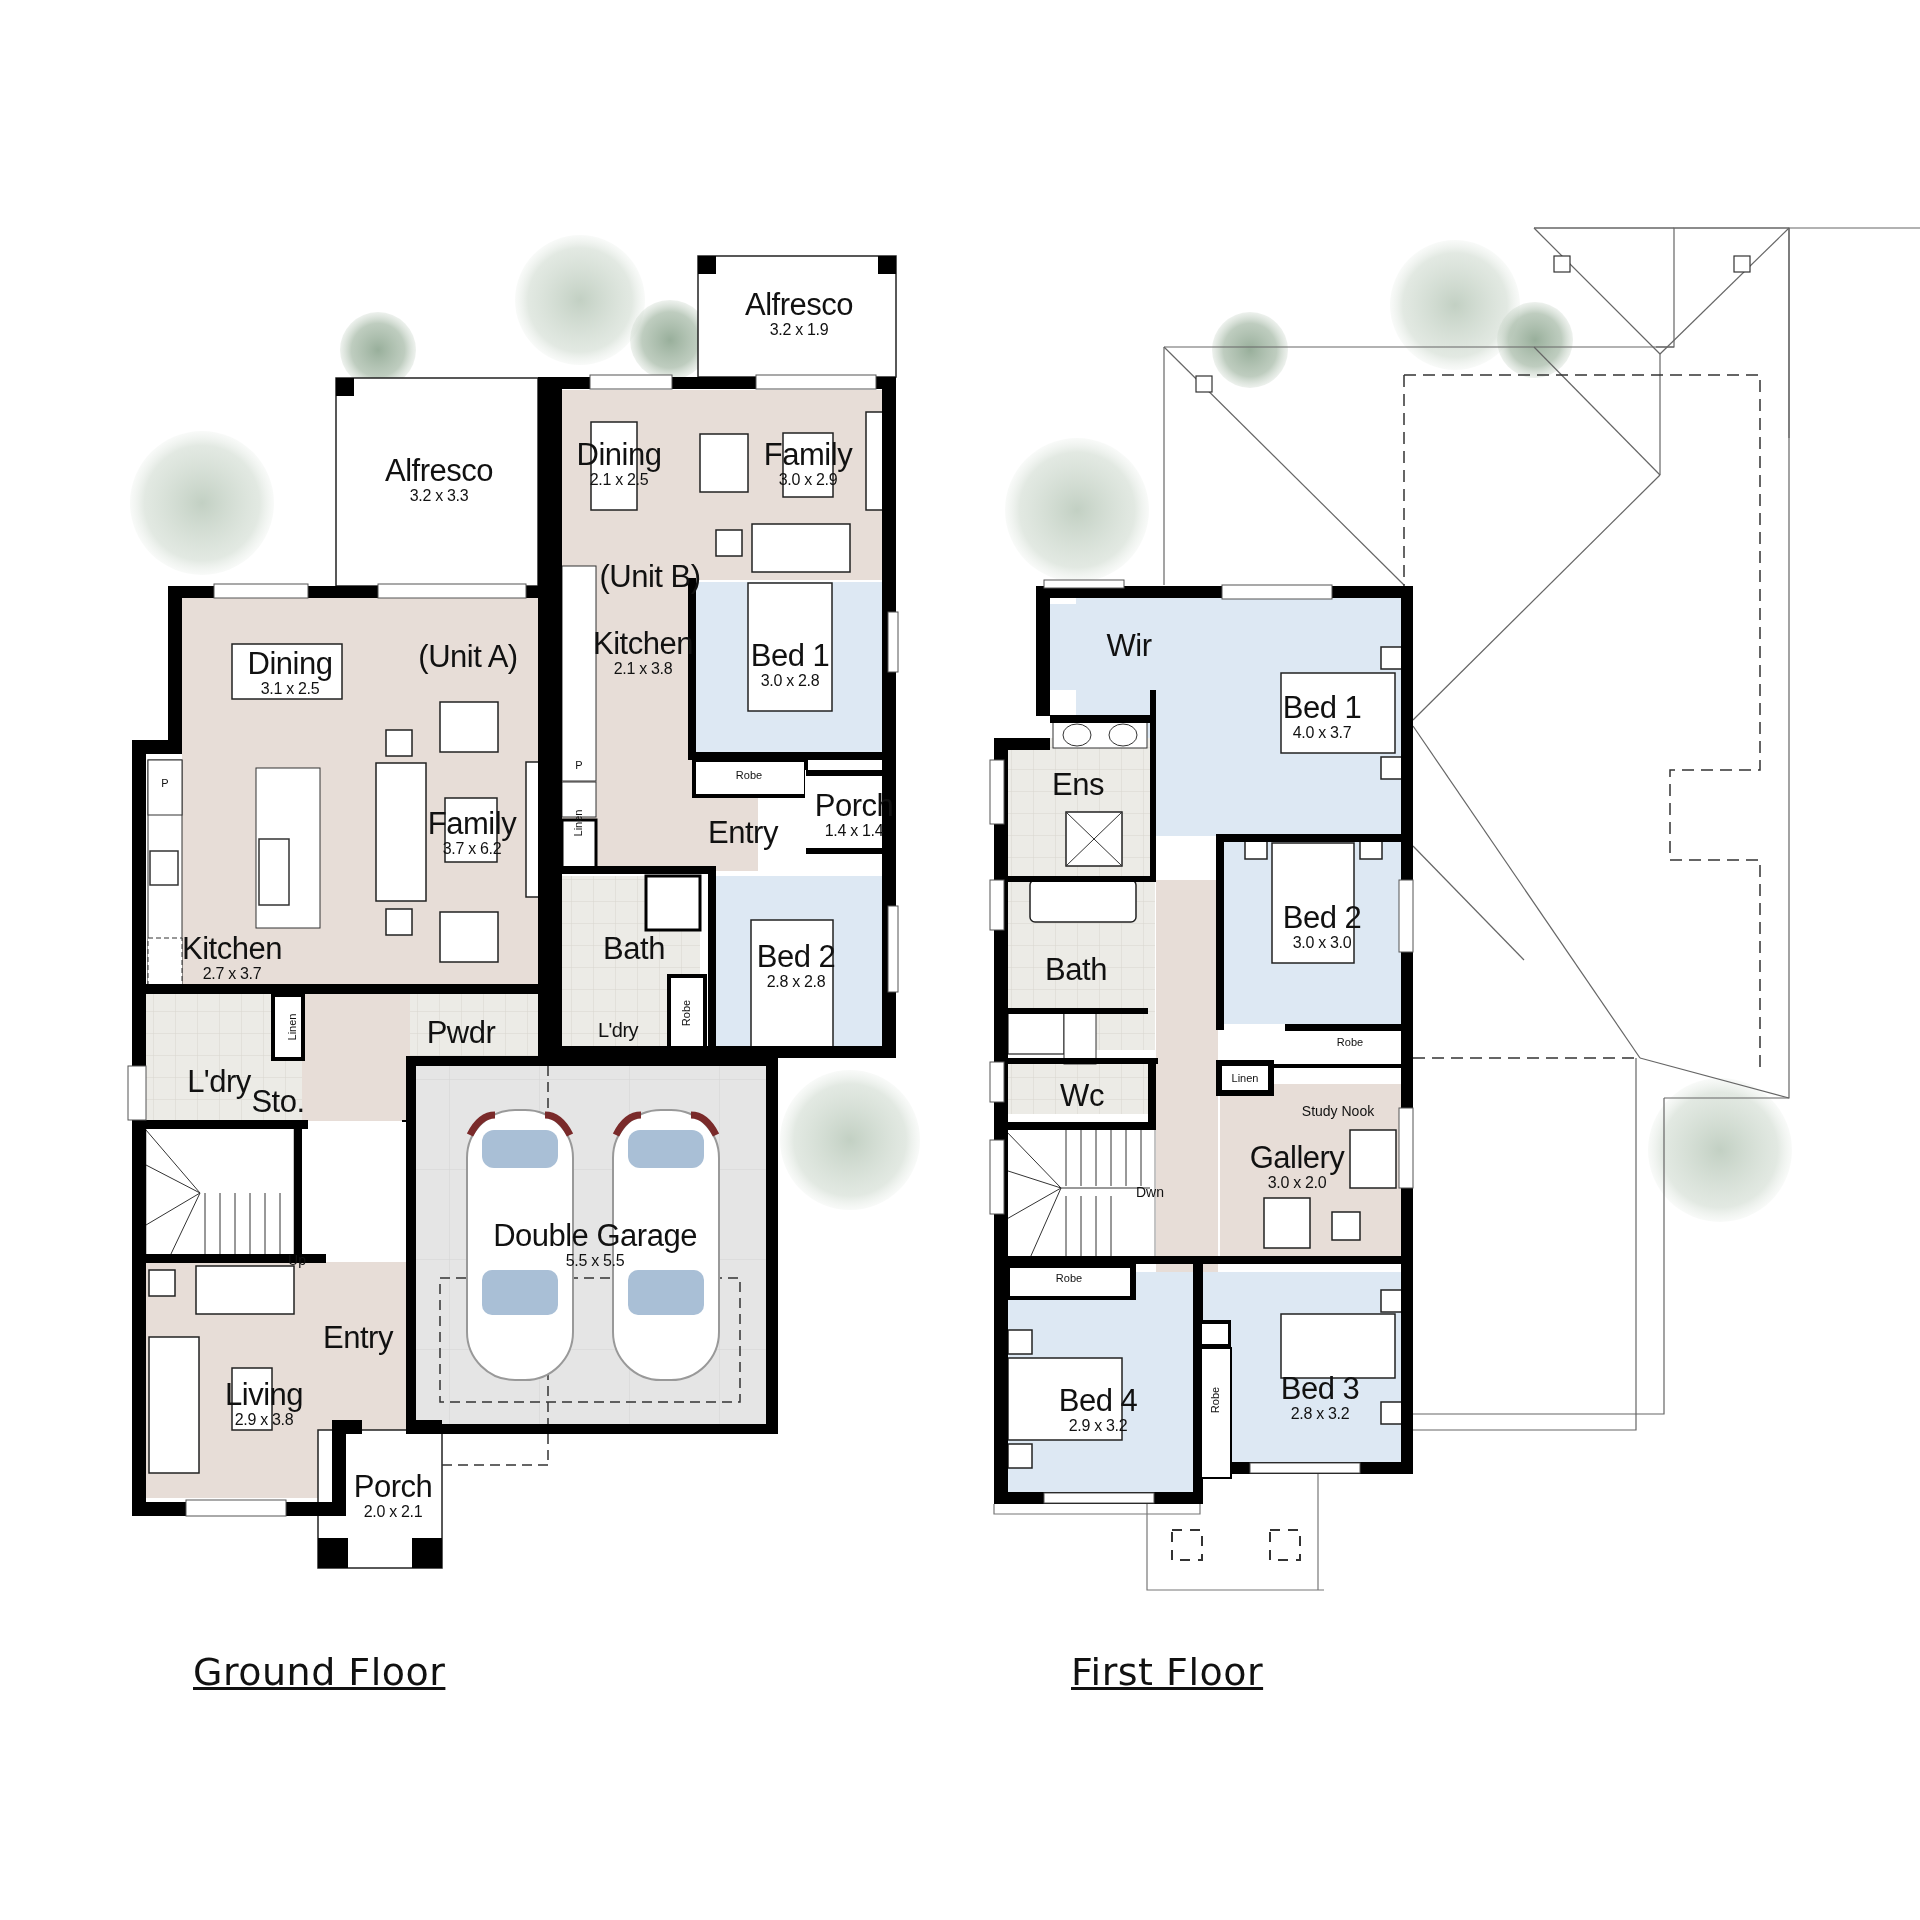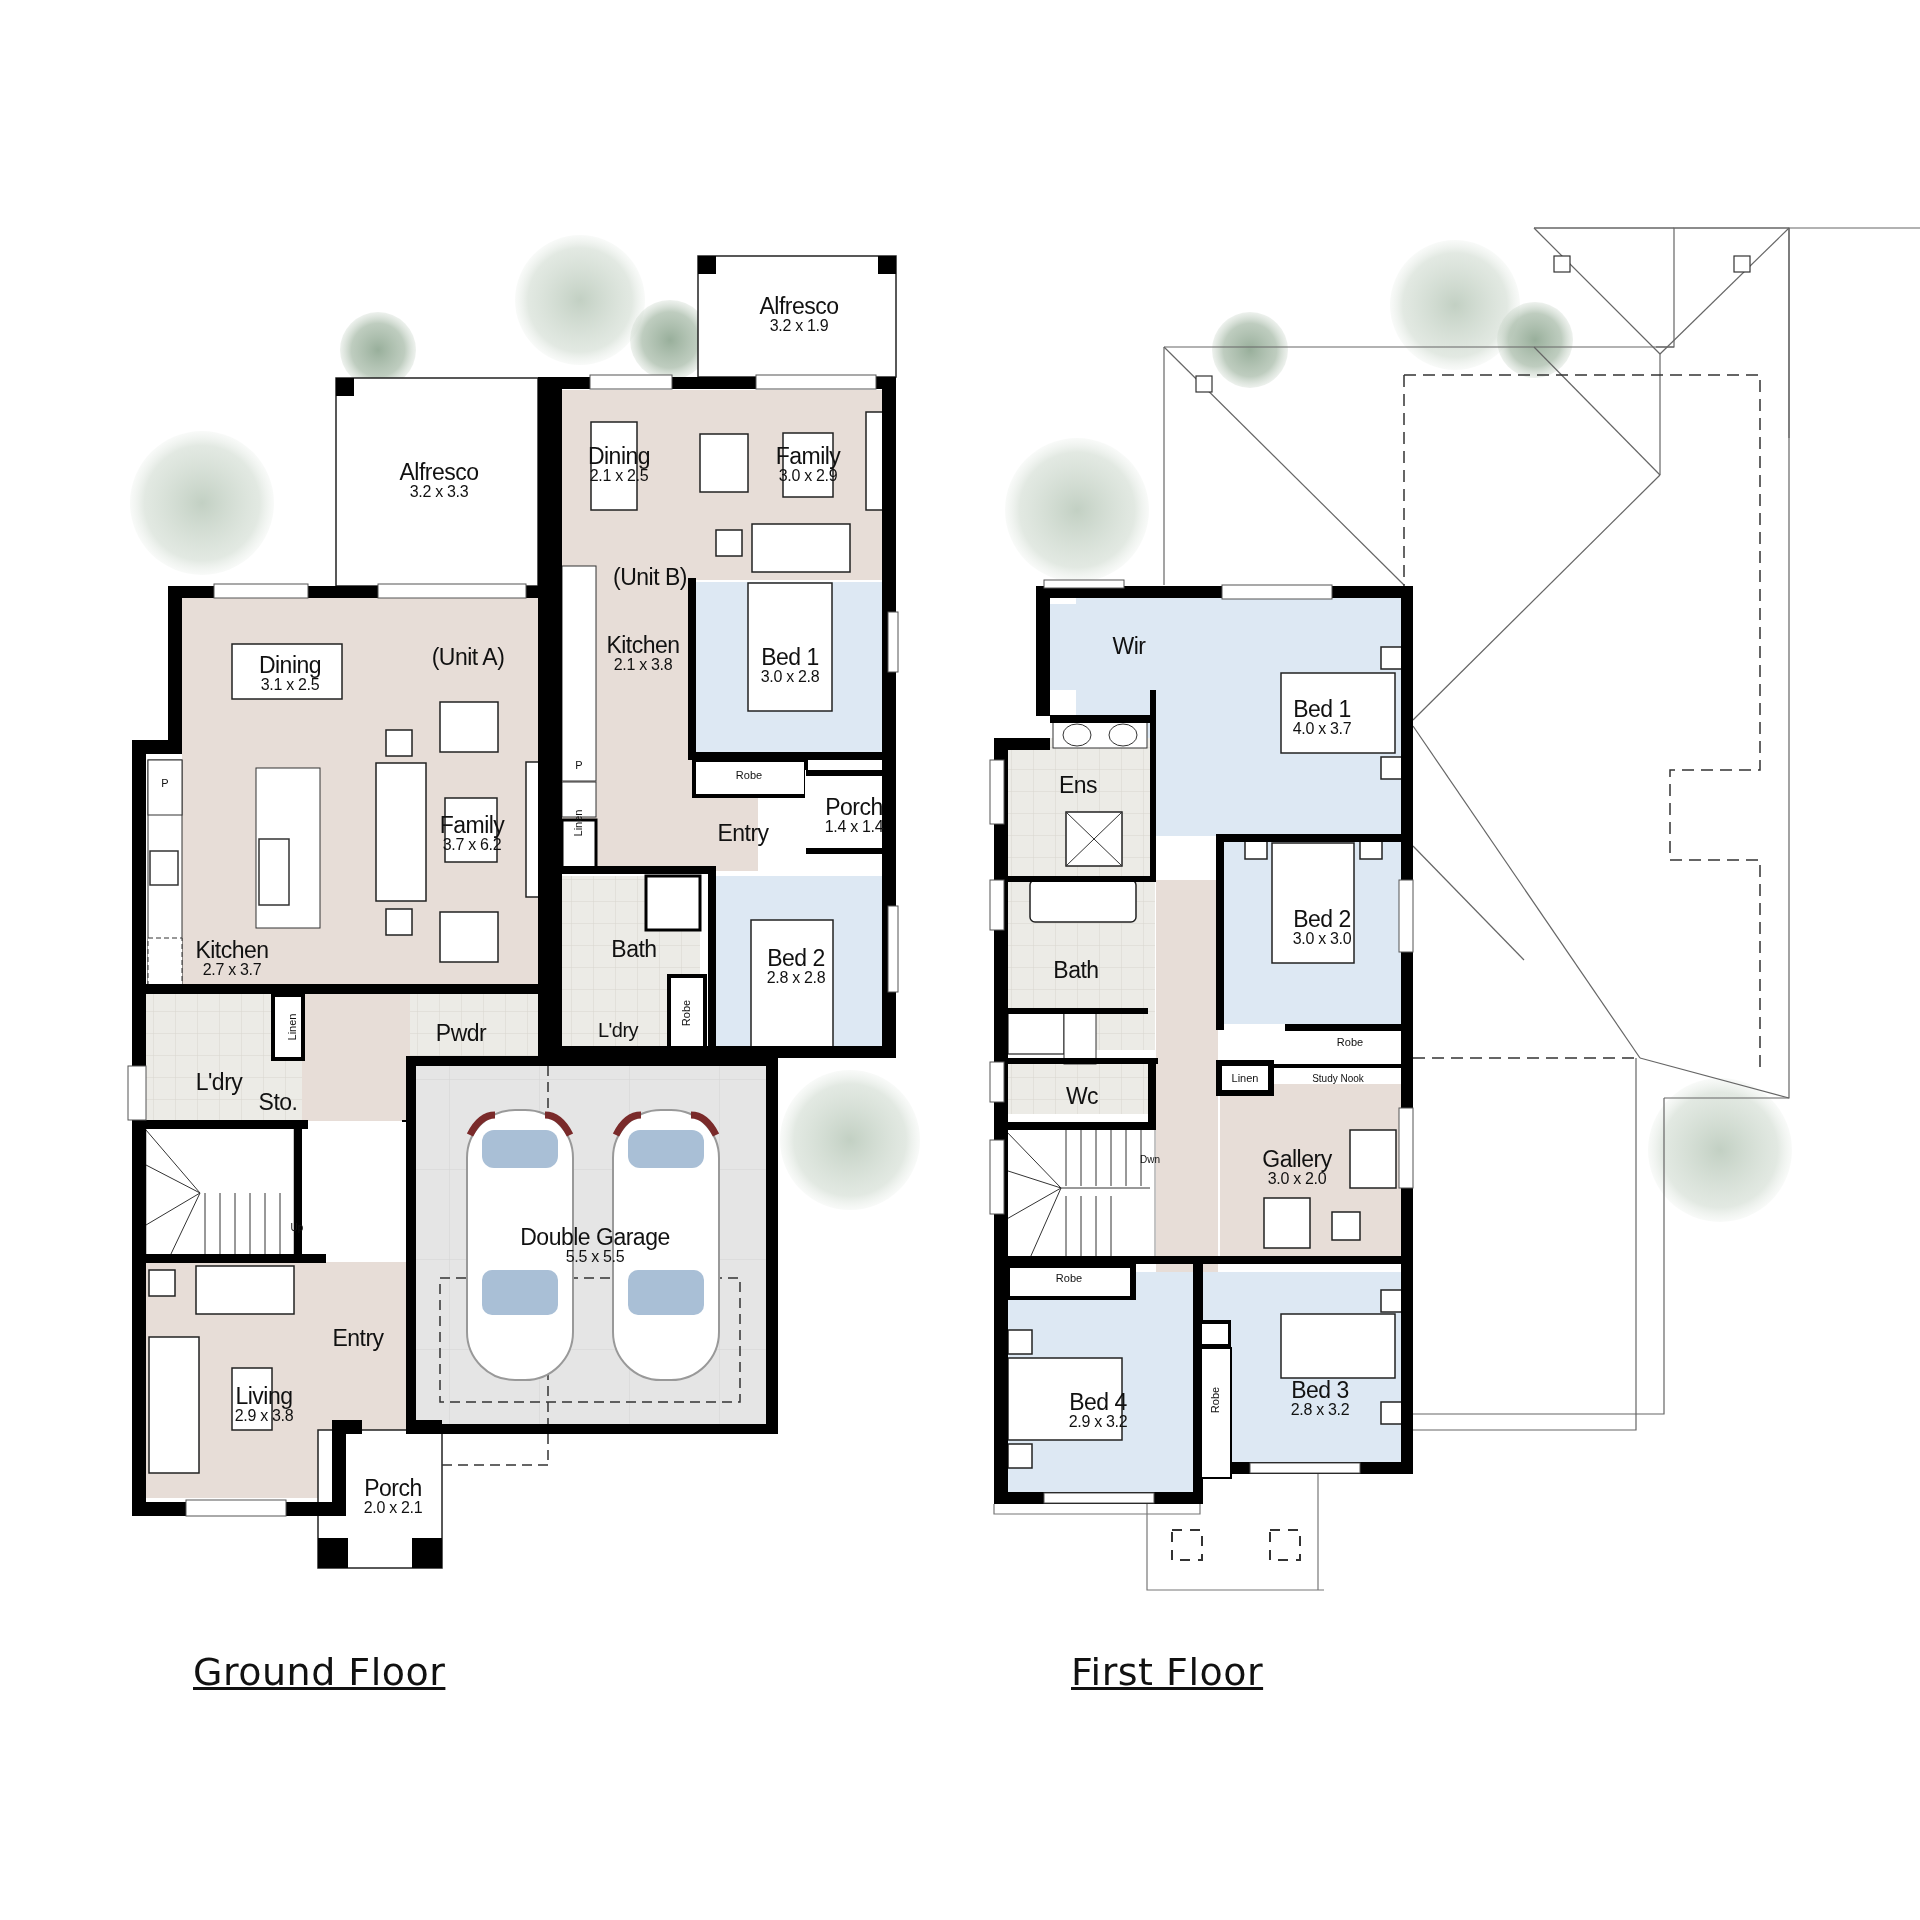--- a/index.html
+++ b/index.html
@@ -1,22 +1,22 @@
 <!DOCTYPE html>
 <html><head>
 <meta charset="utf-8">
 <style>
   html,body{margin:0;padding:0;background:#fff;}
   body{width:1920px;height:1920px;position:relative;overflow:hidden;font-family:"Liberation Sans",sans-serif;color:#111;}
   svg.plan{position:absolute;left:0;top:0;width:1920px;height:1920px;}
   .room-label{position:absolute;text-align:center;transform:translate(-50%,-50%);line-height:1.05;white-space:nowrap;}
-  .room-name{display:block;font-size:23px;letter-spacing:-0.5px;}
+  .room-name{display:block;font-size:31px;letter-spacing:-0.5px;}
   .room-dim{display:block;font-size:16px;letter-spacing:-0.3px;}
   .small{font-size:11px;}
-  .tiny{font-size:10px;}
+  .tiny{font-size:14px;margin-top:32px;}
   .floor-title{position:absolute;font-family:"DejaVu Sans",sans-serif;font-size:38px;letter-spacing:0.5px;color:#111;text-decoration:underline;}
   .vert{transform:translate(-50%,-50%) rotate(-90deg);}
 </style>
 </head>
 <body>
 
 <svg class="plan" viewBox="0 0 1920 1920" xmlns="http://www.w3.org/2000/svg">
   <defs>
     <pattern id="tile" width="22" height="22" patternUnits="userSpaceOnUse">
       <rect width="22" height="22" fill="#ecebe6"></rect>

